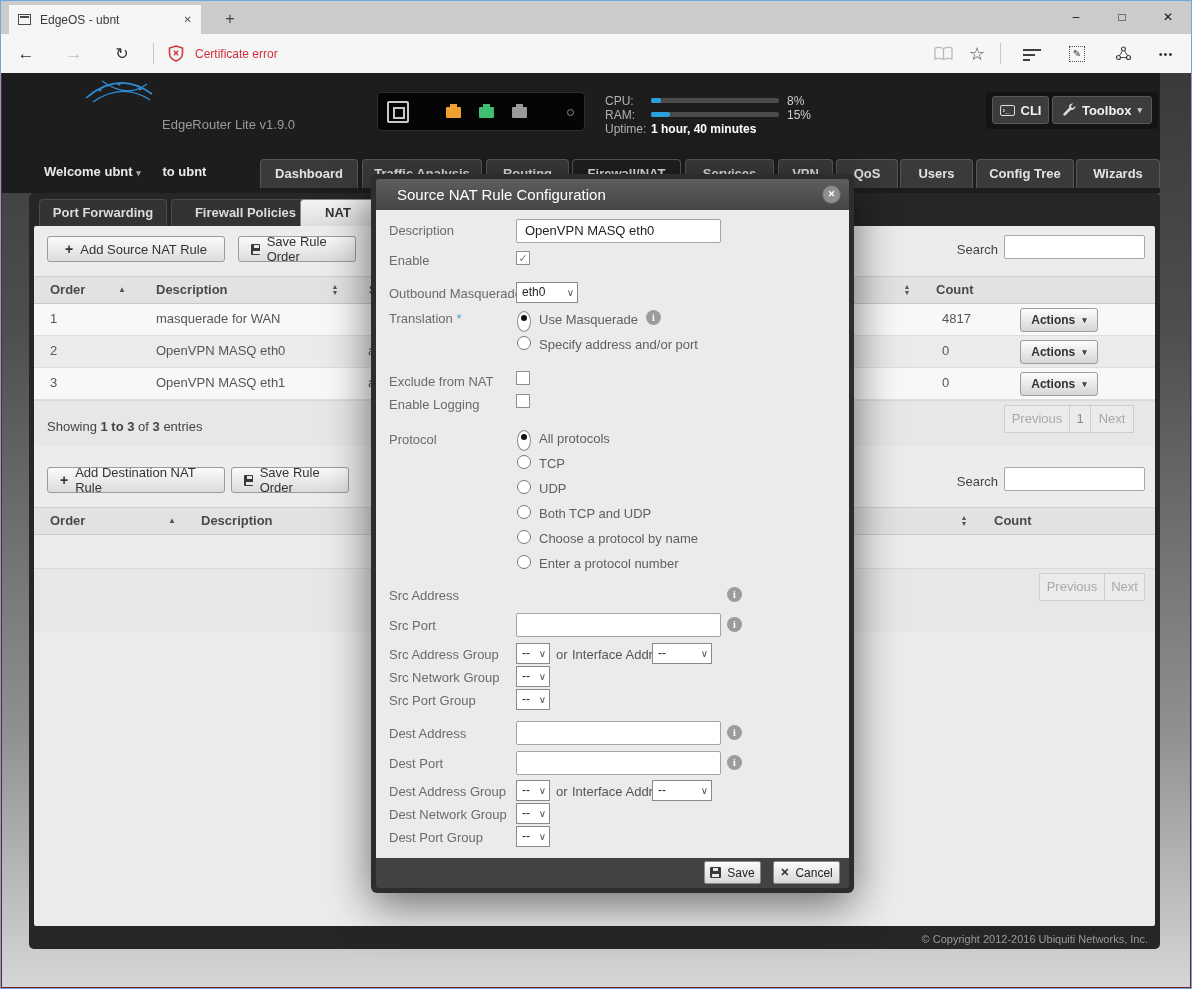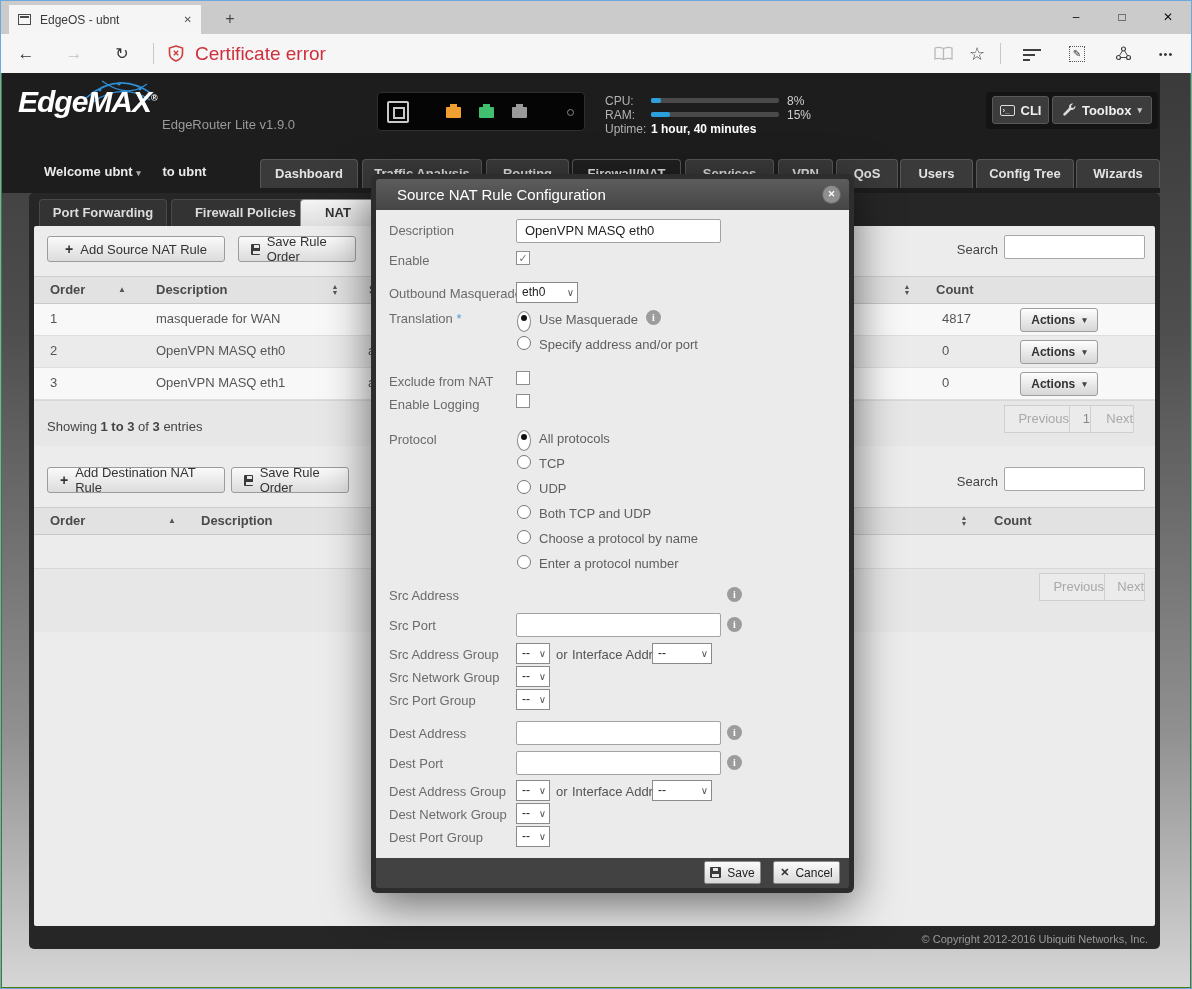--- a/index.html
+++ b/index.html
@@ -1,32 +1,32 @@
 <!DOCTYPE html>
 <html><head>
 <meta charset="utf-8">
 <style>
   html,body{margin:0;padding:0;width:1192px;height:989px;overflow:hidden;}
   *{box-sizing:border-box;}
   .win{position:relative;width:1192px;height:989px;font-family:"Liberation Sans",sans-serif;
-       background:#4d7c0f;border:1px solid #6fa8dc;}
+       background:#7f1d1d;border:1px solid #6fa8dc;}
   
   .titlebar{position:absolute;left:0;top:0;right:0;height:33px;background:#cbcbcb;}
   .btab{position:absolute;left:8px;top:4px;width:192px;height:29px;background:#f5f5f5;
         display:flex;align-items:center;padding:0 9px;}
   .favicon{width:13px;height:11px;border:1px solid #4a4a4a;position:relative;flex:0 0 auto;}
   .favicon::before{content:'';position:absolute;left:1px;right:1px;top:1px;height:2px;background:#4a4a4a;}
   .btab-title{font-size:12px;color:#3a3a3a;margin-left:9px;flex:1;white-space:nowrap;overflow:hidden;}
   .btab-close{font-size:10px;color:#555;padding-left:6px;}
   .newtab{position:absolute;left:212px;top:4px;width:34px;height:29px;text-align:center;line-height:28px;font-size:16px;color:#444;}
   .winbtn{position:absolute;top:0;width:46px;height:32px;text-align:center;line-height:32px;font-size:12px;color:#111;}
   .addressbar{position:absolute;left:0;top:33px;right:0;height:39px;background:#f6f6f6;}
   .abitem{position:absolute;top:0;height:39px;display:flex;align-items:center;justify-content:center;}
   .vdiv{position:absolute;top:9px;width:1px;height:21px;background:#c9c9c9;}
-  .certerr{font-size:19px;color:#cf2f3c;white-space:nowrap;}
+  .certerr{font-size:12px;color:#cf2f3c;white-space:nowrap;}
   .urlhost{font-size:13px;color:#333;}
   .urlpath{font-size:13px;color:#9c9c9c;}
   .hublines div{height:2px;background:#3f3f3f;margin:3px 0;}
   .noteicon{width:16px;height:16px;border:1px dotted #555;text-align:center;line-height:14px;font-size:10px;color:#333;}
   
   .page{position:absolute;left:1px;right:1px;top:72px;bottom:1px;
         background:linear-gradient(180deg,#3a3a3a 0%,#4e4e4e 28%,#909090 72%,#d6d6d6 100%);}
   .app{position:absolute;left:0;top:0;width:1158px;height:100%;}
   .hdr{position:absolute;left:0;top:0;width:100%;height:78px;background:#1d1d1d;}
   .logo{position:absolute;left:16px;top:12px;color:#fff;font-size:30px;font-weight:bold;font-style:italic;letter-spacing:-1px;}
@@ -73,21 +73,21 @@
   .sorta{position:absolute;top:0;line-height:26px;font-size:8px;color:#555;}
   .sortb{position:absolute;top:7px;width:10px;text-align:center;}
   .sortb div{font-size:7px;line-height:6px;color:#555;}
   .trow{position:absolute;left:0;width:100%;height:32px;border-bottom:1px solid #dedede;}
   .td{position:absolute;top:0;line-height:30px;font-size:13px;color:#555;white-space:nowrap;}
   .abtn{position:absolute;width:78px;height:24px;background:linear-gradient(#fdfdfd,#d6d6d6);border:1px solid #9d9d9d;border-radius:3px;
         font-size:12px;font-weight:bold;color:#333;display:flex;align-items:center;justify-content:center;gap:7px;}
   .band{position:absolute;left:0;width:100%;background:#e7e7e7;border-top:1px solid #d8d8d8;}
   .showing{position:absolute;left:13px;font-size:13px;color:#444;}
   .pagebtn{position:absolute;height:28px;background:#ebebeb;border:1px solid #cfcfcf;color:#a9a9a9;font-size:13px;
-           text-align:right;line-height:26px;}
+           text-align:center;line-height:26px;}
   
   .modal{position:absolute;left:370px;top:173px;width:483px;height:719px;background:#2d2d2d;border-radius:6px;
          box-shadow:0 12px 45px rgba(0,0,0,.55);padding:5px;z-index:50;}
   .mtitle{height:31px;background:linear-gradient(#5d5d5d,#454545);border-radius:3px 3px 0 0;color:#fff;
           font-size:15px;line-height:31px;padding-left:21px;position:relative;}
   .mclose{position:absolute;right:9px;top:7px;width:17px;height:17px;border-radius:50%;background:#8f8f8f;color:#fff;
           font-size:9px;line-height:17px;text-align:center;font-weight:bold;box-shadow:0 0 0 1px #666;}
   .mbody{position:relative;height:648px;background:#ebebeb;}
   .mfoot{height:30px;background:#424242;border-radius:0 0 3px 3px;position:relative;}
   .mbtn{position:absolute;top:3px;height:23px;background:linear-gradient(#fbfbfb,#d8d8d8);border:1px solid #8a8a8a;border-radius:2px;
@@ -168,21 +168,20 @@
 
       <div class="hdr">
         <svg width="78" height="28" viewBox="0 0 78 28" style="position:absolute;left:78px;top:4px;">
           <path d="M6 21 Q 39 -7 72 17" fill="none" stroke="#2e8fd6" stroke-width="1.6"></path>
           <path d="M13 25 Q 42 5 70 23" fill="none" stroke="#2e8fd6" stroke-width="1.2"></path>
           <path d="M22 4 Q 47 22 67 7" fill="none" stroke="#2e8fd6" stroke-width="1.2"></path>
           <circle cx="39" cy="7" r="1.6" fill="#2e8fd6"></circle>
             <circle cx="20" cy="13" r="1.4" fill="#2e8fd6"></circle>
             <circle cx="60" cy="12" r="1.4" fill="#2e8fd6"></circle>
         </svg>
-        <div class="logo"><span>EdgeMAX</span><sup>®</sup></div>
         <div class="product">EdgeRouter Lite v1.9.0</div>
 
         <div class="statwidget">
           <div class="jack"></div>
           <div class="port" style="left:68px;background:#f0a030;"></div>
           <div class="port" style="left:101px;background:#3fbf6f;"></div>
           <div class="port" style="left:134px;background:#9a9a9a;"></div>
           <div class="pled" style="left:189px;"></div>
         </div>
 

